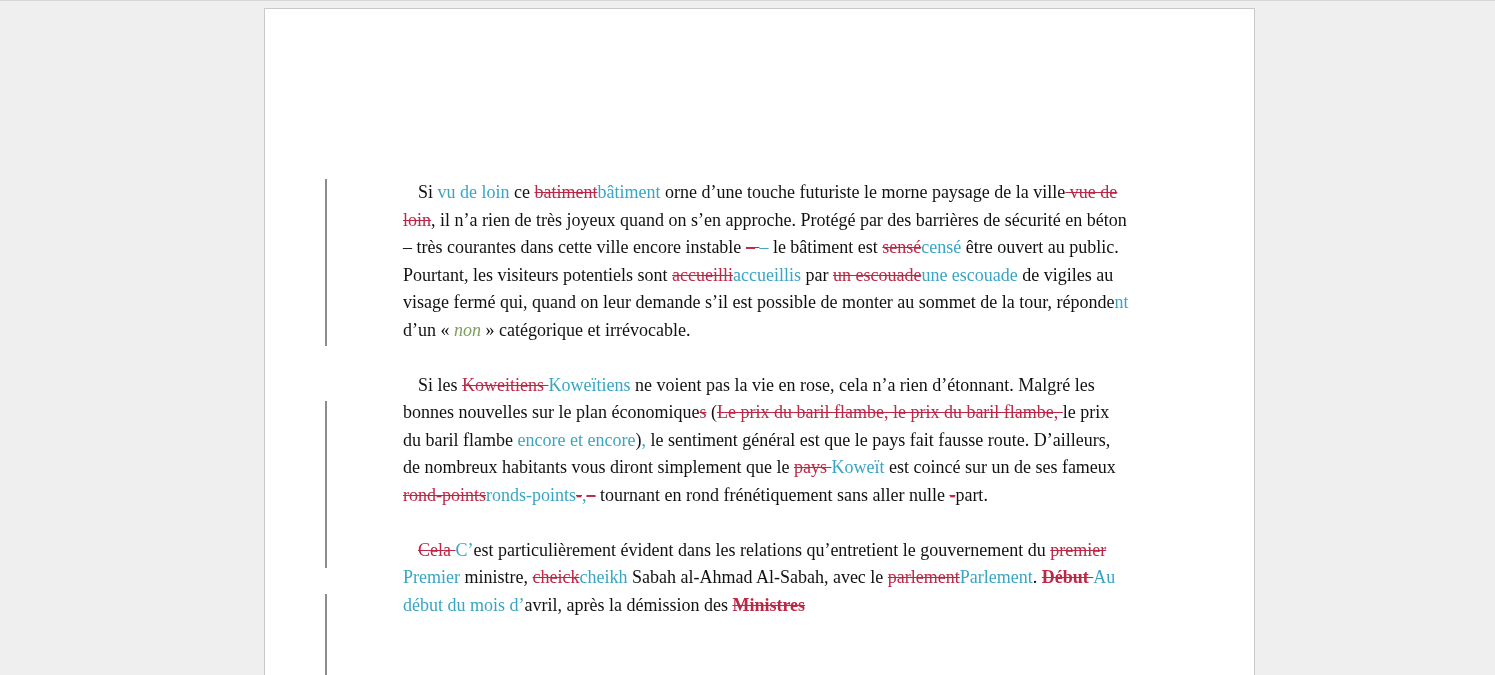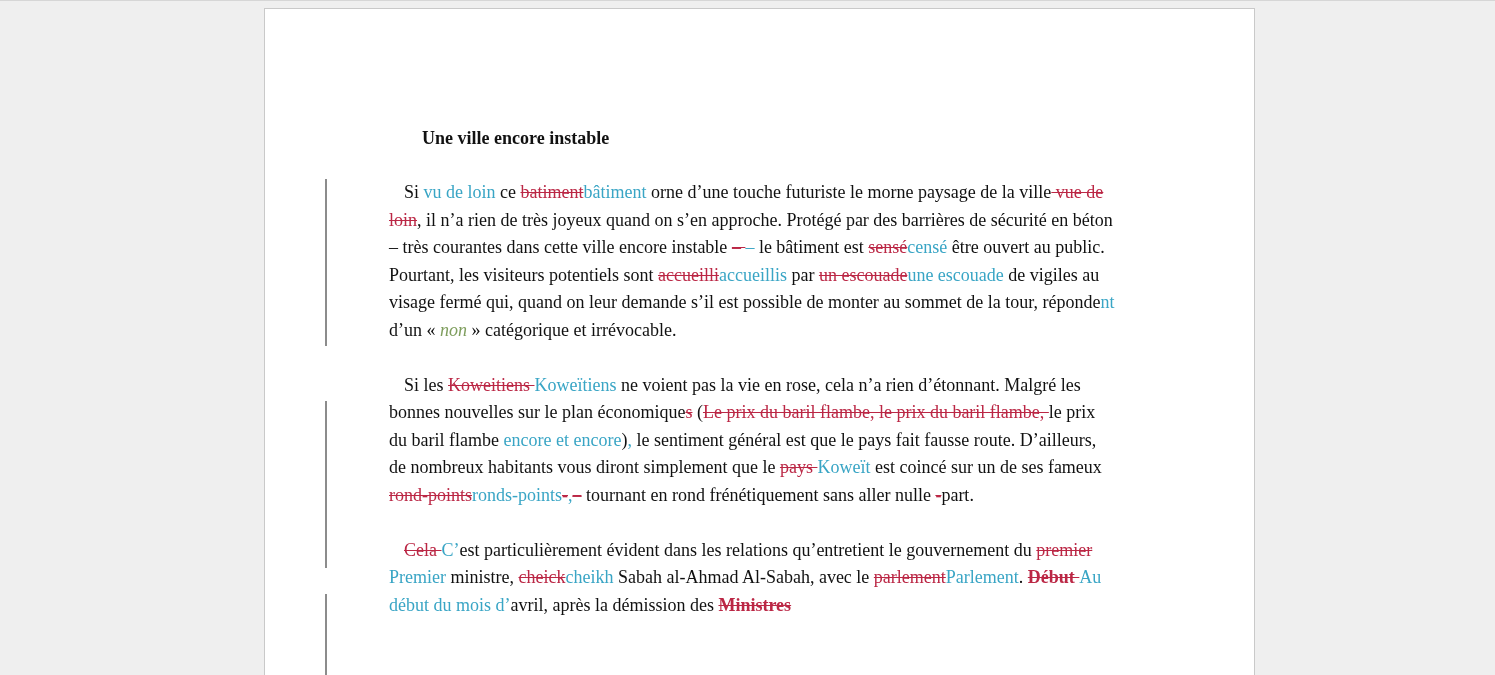--- a/index.html
+++ b/index.html
@@ -29,21 +29,21 @@
     width: 991px; height: 700px;
     background: var(--paper);
     border: 1px solid var(--border);
   }
   .doc-title {
     position: absolute; left: 157px; top: 116px;
     font-size: 18px; font-weight: bold; line-height: 27.5px;
     color: var(--text); white-space: nowrap;
   }
   .body-text {
-    position: absolute; left: 124px; top: 170px; width: 727px;
+    position: absolute; left: 138px; top: 170px; width: 727px;
     font-size: 18px; line-height: 27.5px; color: var(--text);
   }
   .body-text p { margin: 0 0 27.5px 0; text-indent: 15px; }
   .seg-n  { color: var(--text); }
   .seg-d  { color: var(--del); text-decoration: line-through; }
   .seg-db { color: var(--del); text-decoration: line-through; font-weight: bold; text-align: center; }
   .seg-i  { color: var(--ins); }
   .seg-g  { color: var(--green); font-style: italic; }
   .change-bar {
     position: absolute; left: 60px; width: 2px;
@@ -56,20 +56,19 @@
 </head>
 <body>
 
 <div class="top-rule"></div>
 
 <div class="page">
   <div class="change-bar bar-1"></div>
   <div class="change-bar bar-2"></div>
   <div class="change-bar bar-3"></div>
 
-  <div class="doc-title">Une ville encore instable</div>
 
   <div class="body-text">
       <p><span class="seg-n">Si </span><span class="seg-i">vu de loin</span><span class="seg-n"> ce </span><span class="seg-d">batiment</span><span class="seg-i">bâtiment</span><span class="seg-n"> orne d’une touche futuriste le morne paysage de la ville</span><span class="seg-d"> vue de loin</span><span class="seg-n">, il n’a rien de très joyeux quand on s’en approche. Protégé par des barrières de sécurité en béton – très courantes dans cette ville encore instable </span><span class="seg-d">– </span><span class="seg-i">–</span><span class="seg-n"> le bâtiment est </span><span class="seg-d">sensé</span><span class="seg-i">censé</span><span class="seg-n"> être ouvert au public. Pourtant, les visiteurs potentiels sont </span><span class="seg-d">accueilli</span><span class="seg-i">accueillis</span><span class="seg-n"> par </span><span class="seg-d">un escouade</span><span class="seg-i">une escouade</span><span class="seg-n"> de vigiles au visage fermé qui, quand on leur demande s’il est possible de monter au sommet de la tour, réponde</span><span class="seg-i">nt</span><span class="seg-n"> d’un « </span><span class="seg-g">non</span><span class="seg-n"> » catégorique et irrévocable.</span></p>
       <p><span class="seg-n">Si les </span><span class="seg-d">Koweitiens </span><span class="seg-i">Koweïtiens</span><span class="seg-n"> ne voient pas la vie en rose, cela n’a rien d’étonnant. Malgré les bonnes nouvelles sur le plan économique</span><span class="seg-d">s</span><span class="seg-n"> (</span><span class="seg-d">Le prix du baril flambe, le prix du baril flambe, </span><span class="seg-n">le prix du baril flambe </span><span class="seg-i">encore et encore</span><span class="seg-n">)</span><span class="seg-i">,</span><span class="seg-n"> le sentiment général est que le pays fait fausse route. D’ailleurs, de nombreux habitants vous diront simplement que le </span><span class="seg-d">pays </span><span class="seg-i">Koweït</span><span class="seg-n"> est coincé sur un de ses fameux </span><span class="seg-d">rond-points</span><span class="seg-i">ronds-points</span><span class="seg-d">-</span><span class="seg-i">,</span><span class="seg-d">–</span><span class="seg-n"> tournant en rond frénétiquement sans aller nulle </span><span class="seg-d">-</span><span class="seg-n">part.</span></p>
       <p><span class="seg-d">Cela </span><span class="seg-i">C’</span><span class="seg-n">est particulièrement évident dans les relations qu’entretient le gouvernement du </span><span class="seg-d">premier </span><span class="seg-i">Premier</span><span class="seg-n"> ministre, </span><span class="seg-d">cheick</span><span class="seg-i">cheikh</span><span class="seg-n"> Sabah al-Ahmad Al-Sabah, avec le </span><span class="seg-d">parlement</span><span class="seg-i">Parlement</span><span class="seg-n">. </span><span class="seg-db">Début </span><span class="seg-i">Au début du mois d’</span><span class="seg-n">avril, après la démission des </span><span class="seg-db">Ministres</span></p>
     </div>
 </div>
 
 </body></html>

